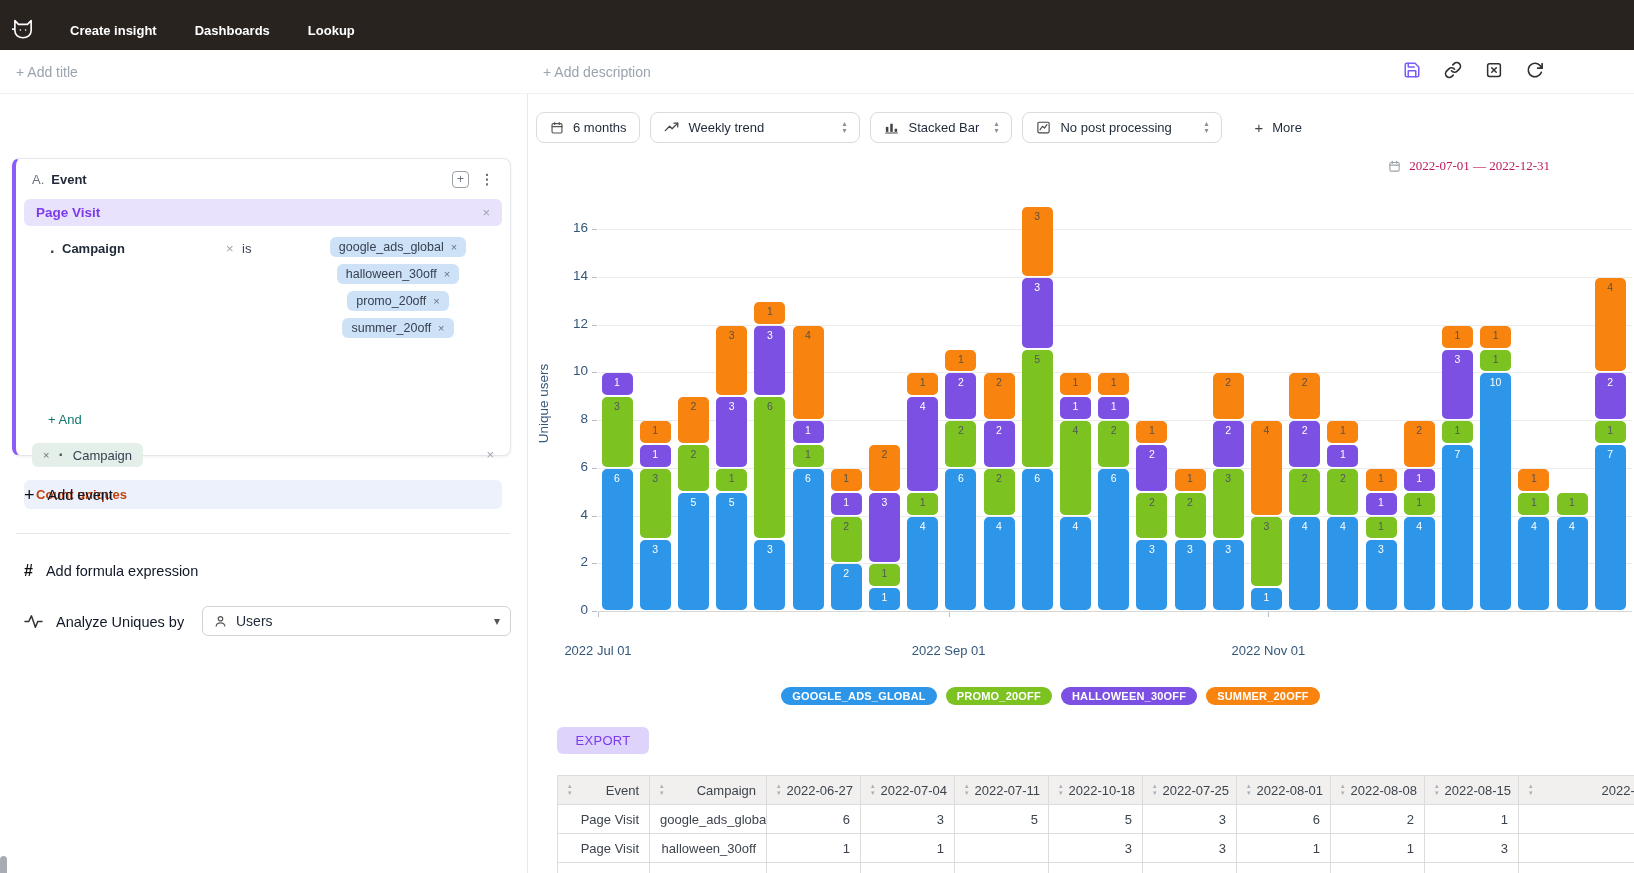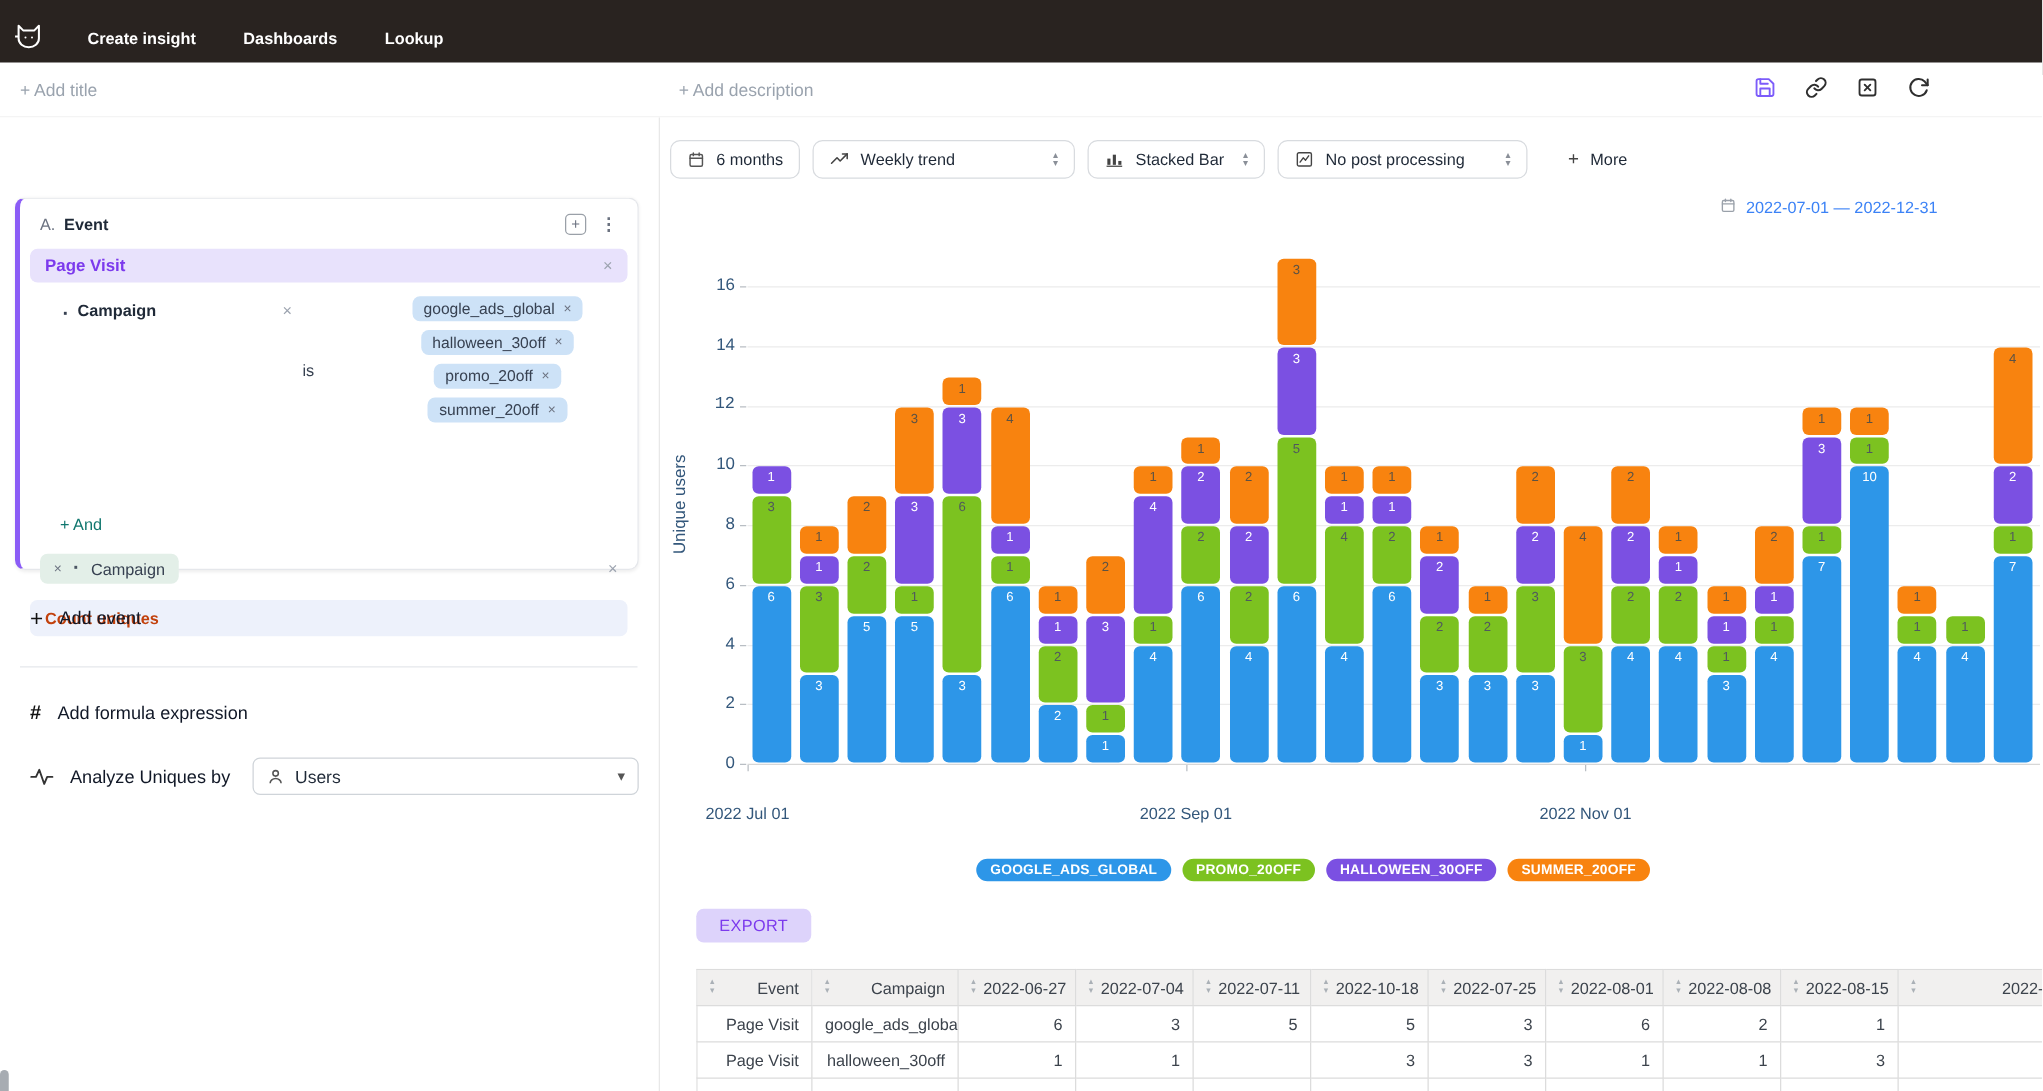--- a/index.html
+++ b/index.html
@@ -58,21 +58,21 @@
 
   .pv-row { position:absolute; left:8px; right:8px; top:40px; height:27px; background:#e8e2fc;
             border-radius:6px; display:flex; align-items:center; padding:0 12px; cursor:pointer; }
   .pv-name { color:#7c3aed; font-size:13.5px; font-weight:bold; flex:1; }
   .x-gray { color:#9ca3af; font-size:13px; cursor:pointer; }
 
   .filter-row { position:absolute; left:24px; right:8px; top:78px; }
   .f-bullet { position:absolute; left:10px; top:6px; color:#374151; font-weight:bold; }
   .f-prop { position:absolute; left:22px; top:4px; color:#1f2937; font-size:13px; font-weight:bold; cursor:pointer; }
   .f-x { position:absolute; left:186px; top:4px; }
-  .f-op { position:absolute; left:202px; top:4px; color:#374151; font-size:13px; cursor:pointer;margin-top:48px; }
+  .f-op { position:absolute; left:202px; top:4px; color:#374151; font-size:13px; cursor:pointer; }
   .tag-col { position:absolute; left:278px; top:0; width:160px; display:flex; flex-direction:column;
              gap:7px; align-items:center; }
   .tag { background:#cde2f7; border-radius:6px; padding:3px 9px; font-size:12.5px; color:#374151;
          display:flex; align-items:center; gap:7px; cursor:pointer; white-space:nowrap; }
   .tag .x-gray { color:#6b7280; font-size:11px; }
 
   .and-link { position:absolute; left:32px; top:253px; color:#0f766e; font-size:13px; cursor:pointer; }
   .group-row { position:absolute; left:16px; right:12px; top:284px; height:24px; }
   .group-chip { position:absolute; left:0; top:0; height:24px; background:#e3efe8; border-radius:6px;
                 display:flex; align-items:center; gap:9px; padding:0 11px; cursor:pointer; }
@@ -105,22 +105,22 @@
   .toolbar { position:absolute; left:8px; top:18px; display:flex; gap:10px; align-items:center; }
   .tb-btn { display:flex; align-items:center; gap:9px; height:31px; border:1px solid #d8dbdf;
             border-radius:8px; background:#fff; padding:0 13px; font-size:13px; color:#1f2937;
             cursor:pointer; font-family:inherit; }
   .tb-select { justify-content:flex-start; }
   .tb-select .sel-label { flex:1; text-align:left; }
   .chev-stack { display:flex; flex-direction:column; color:#8a8f98; font-size:8px; line-height:0.85; }
   .more-btn { display:flex; gap:9px; align-items:center; margin-left:22px; font-size:13px;
               color:#1f2937; cursor:pointer; }
   .more-plus { color:#444; font-size:15px; }
-  .date-range { position:absolute; top:64px; right:84px; display:flex; gap:8px; 
-                color:#3b82f6; font-size:13px; cursor:pointer; }
+  .date-range { position:absolute; top:64px; right:84px; display:flex; gap:8px; align-items:center;
+                color:#be185d; font-size:13px; cursor:pointer;font-family:Liberation Serif, serif; }
 
   
   #chart { position:absolute; left:0; top:0; width:1106px; height:600px; }
   .ylab-wrap { position:absolute; left:6px; top:102px; width:20px; height:415px; display:flex;
                align-items:center; justify-content:center; }
   .ylab { transform:rotate(-90deg); white-space:nowrap; color:#33577b; font-size:13.5px; }
   .gridline { position:absolute; height:1px; background:#ececec; }
   .baseline { position:absolute; height:1px; background:#d7d7d7; }
   .ytick-label { position:absolute; width:40px; text-align:right; color:#33577b; font-size:13.5px; }
   .ytick-dash { position:absolute; width:5px; height:1px; background:#b9bec4; }
@@ -384,21 +384,21 @@
         <div class="ytick-dash" style="left: 64px; top: 373.897px;"></div>
         <div class="ytick-label" style="left: 20px; top: 364.897px;">6</div>
         <div class="gridline" style="left: 70px; top: 326.195px; width: 1034px;"></div>
         <div class="ytick-dash" style="left: 64px; top: 326.195px;"></div>
         <div class="ytick-label" style="left: 20px; top: 317.195px;">8</div>
         <div class="gridline" style="left: 70px; top: 278.494px; width: 1034px;"></div>
         <div class="ytick-dash" style="left: 64px; top: 278.494px;"></div>
         <div class="ytick-label" style="left: 20px; top: 269.494px;">10</div>
         <div class="gridline" style="left: 70px; top: 230.793px; width: 1034px;"></div>
         <div class="ytick-dash" style="left: 64px; top: 230.793px;"></div>
-        <div class="ytick-label" style="left: 20px; top: 221.793px; font-family: Liberation Mono, monospace;">12</div>
+        <div class="ytick-label" style="left: 20px; top: 221.793px;">12</div>
         <div class="gridline" style="left: 70px; top: 183.092px; width: 1034px;"></div>
         <div class="ytick-dash" style="left: 64px; top: 183.092px;"></div>
         <div class="ytick-label" style="left: 20px; top: 174.092px;">14</div>
         <div class="gridline" style="left: 70px; top: 135.391px; width: 1034px;"></div>
         <div class="ytick-dash" style="left: 64px; top: 135.391px;"></div>
         <div class="ytick-label" style="left: 20px; top: 126.391px;">16</div>
         <div class="baseline" style="left: 70px; top: 517px; width: 1034px;"></div>
         <div class="xtick-line" style="left: 70px; top: 518px;"></div>
         <div class="xtick-label" style="left: 15px; top: 549px;">2022 Jul 01</div>
         <div class="xtick-line" style="left: 420.676px; top: 518px;"></div>

